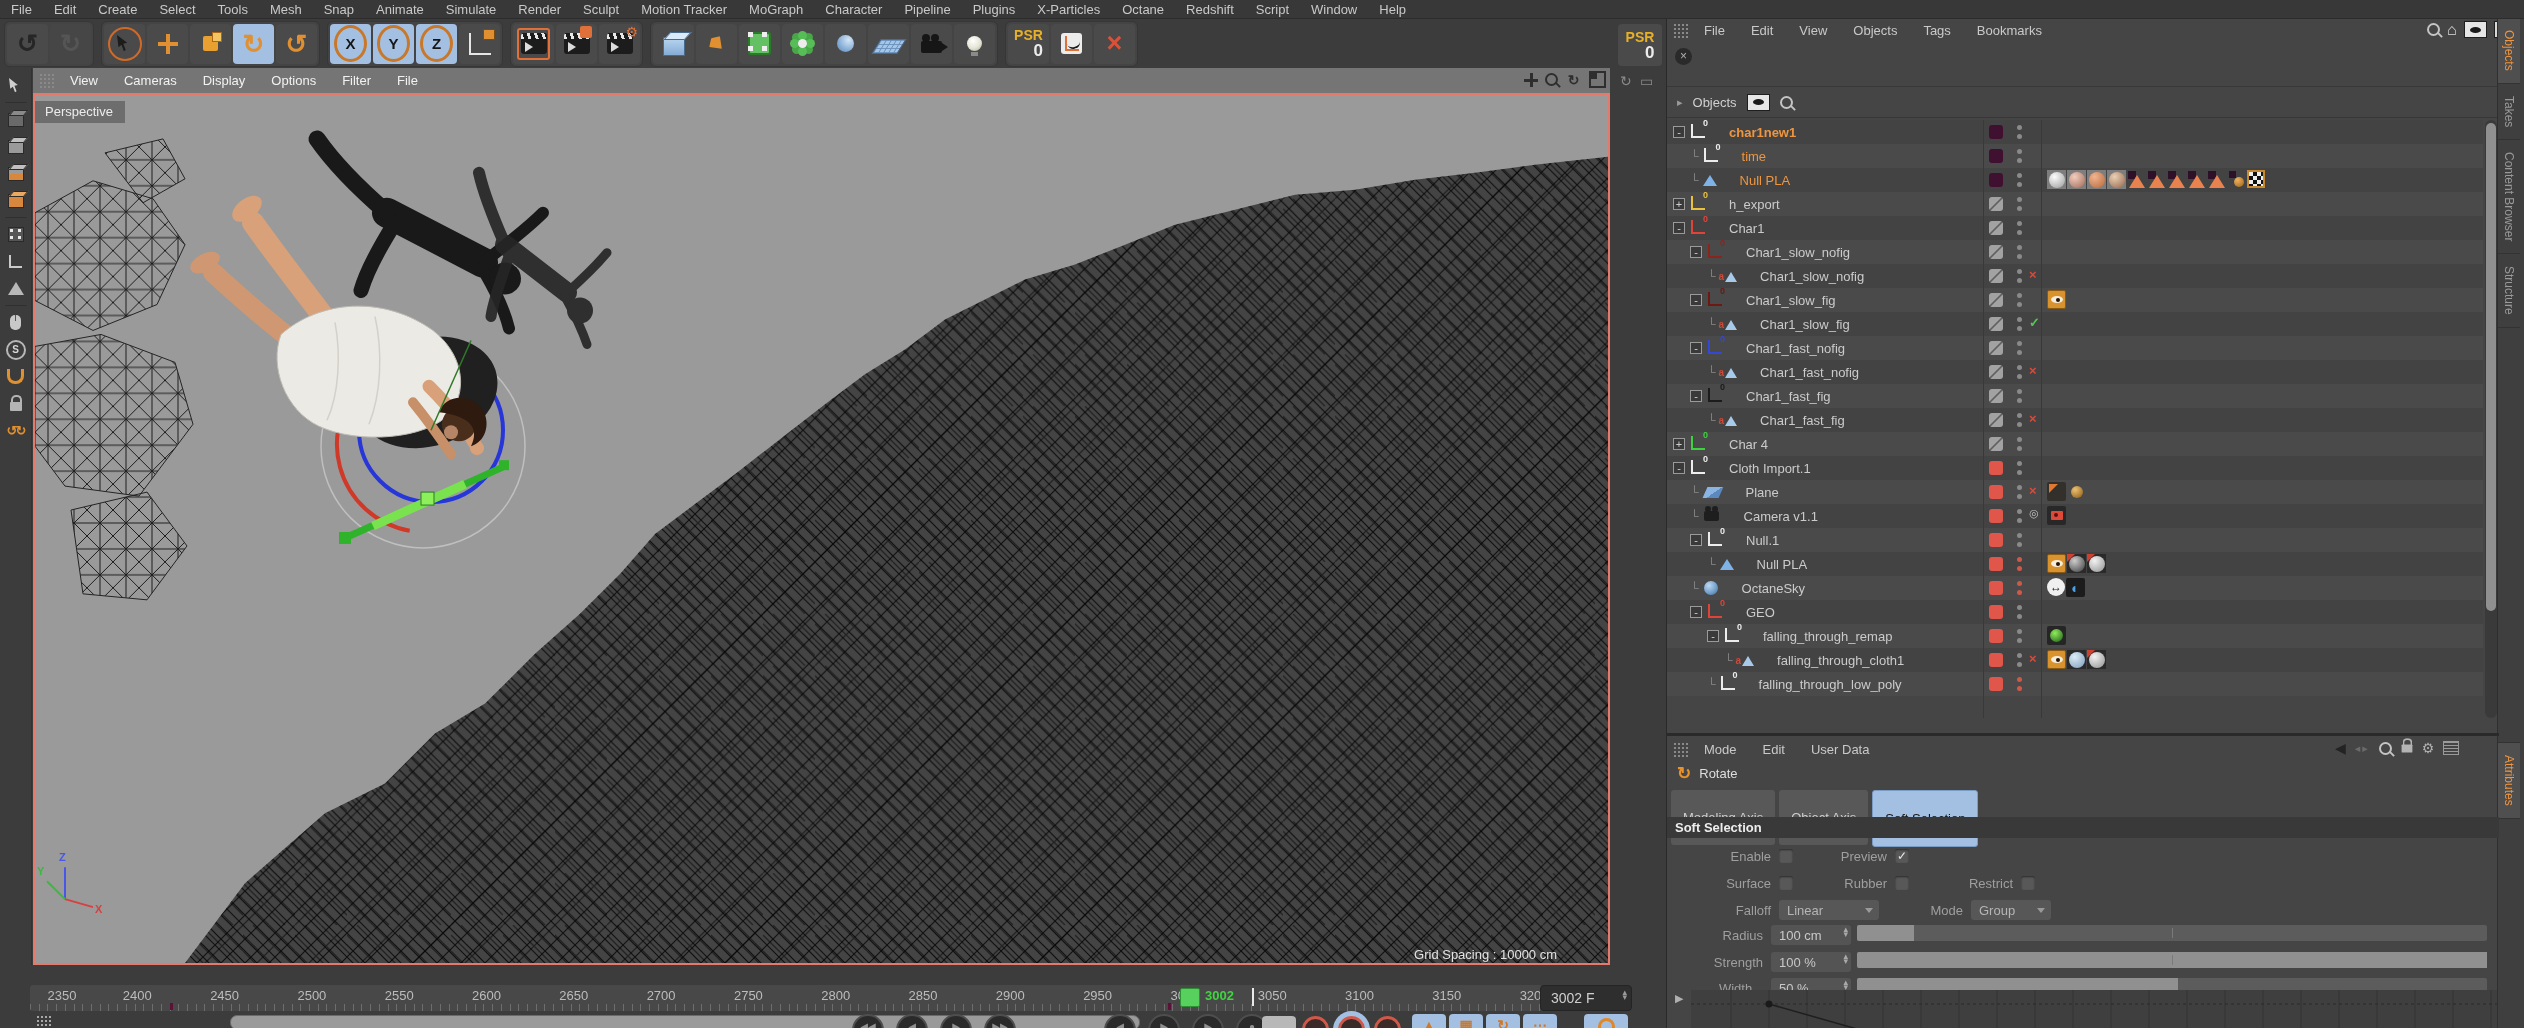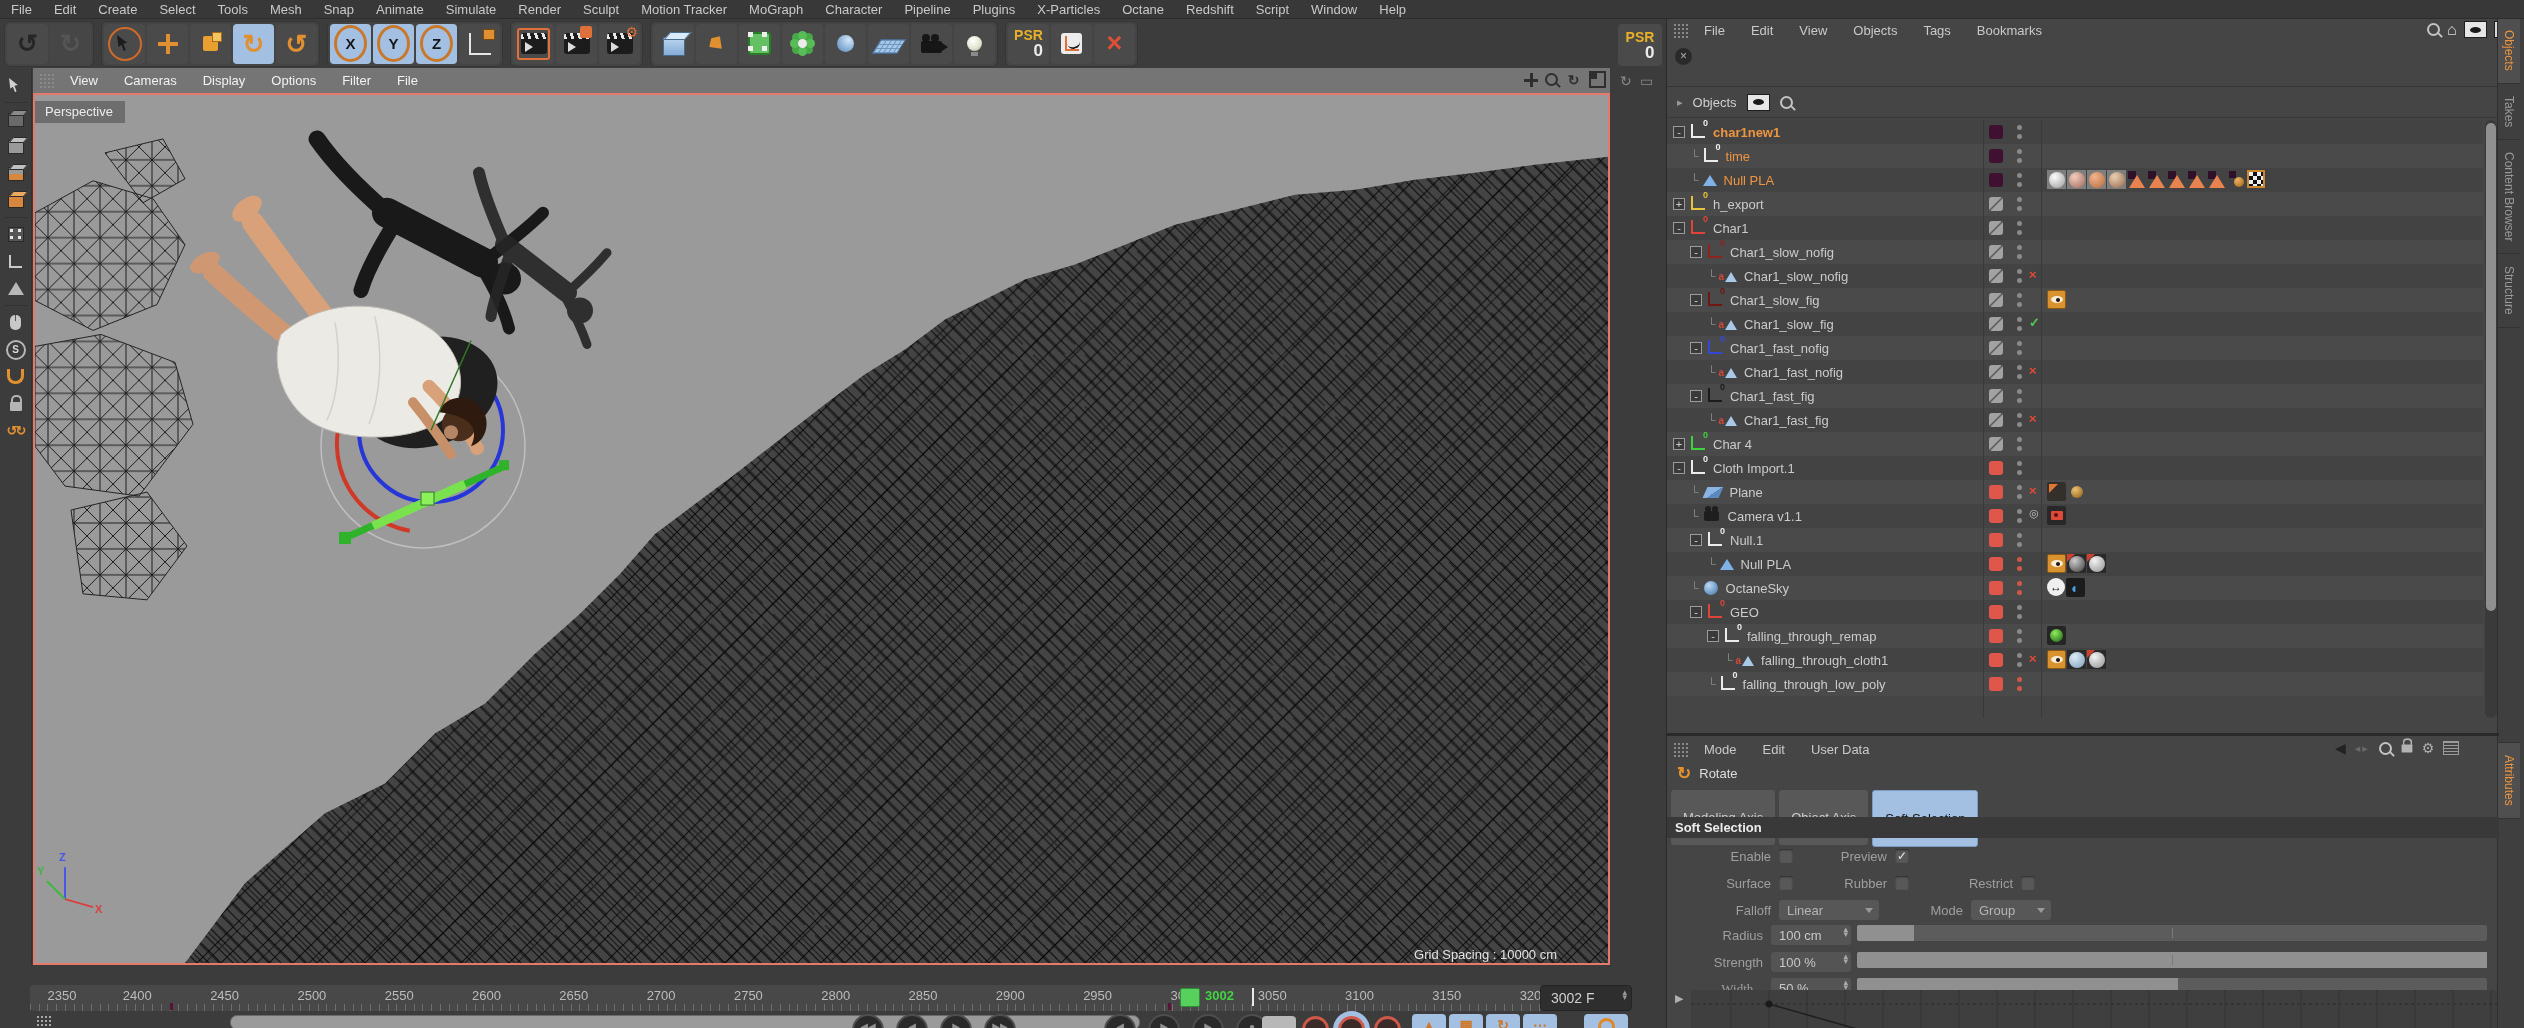--- a/index.html
+++ b/index.html
@@ -137,21 +137,21 @@
   #search-input{flex:1;height:20px;background:#373737;border:1px solid #2c2c2c;border-radius:3px;color:#9a9a9a;font-size:13px;padding:0 8px;margin-right:10px;outline:none;}
   #om-filter{position:absolute;left:0;top:68px;width:832px;height:32px;border-top:1px solid #383838;border-bottom:1px solid #383838;display:flex;align-items:center;gap:10px;padding-left:10px;box-sizing:border-box;color:#d0d0d0;}
   #om-filter .arr{color:#9a9a9a;font-size:11px;}
   
   #tree{position:absolute;left:0;top:102px;width:816px;height:598px;}
   .colsep{position:absolute;top:102px;height:598px;width:1px;background:#393939;}
   .trow{position:relative;height:24px;display:flex;align-items:center;box-sizing:border-box;background:#434343;}
   .trow.alt{background:#4a4a4a;}
   .texp{width:12px;height:12px;border:1px solid #9a9a9a;background:#3a3a3a;color:#d0d0d0;font-size:11px;line-height:10px;text-align:center;margin-right:4px;flex:none;box-sizing:border-box;}
   .tcon{color:#8a8a8a;font-size:12px;margin-right:3px;flex:none;}
-  .tlab{color:#cbcbcb;margin-left:3px;white-space:nowrap;}
+  .tlab{color:#cbcbcb;margin-left:19px;white-space:nowrap;}
   .tlab.org{color:#ee9540;}
   .tlab.bold{font-weight:bold;}
   .i-null{width:12px;height:12px;border-left:2px solid #ececec;border-bottom:2px solid #ececec;position:relative;margin:0 5px 3px 2px;flex:none;}
   .i-null .nz{position:absolute;right:-3px;top:-6px;font-size:9px;font-weight:bold;}
   .i-tri{width:0;height:0;border-left:7px solid transparent;border-right:7px solid transparent;border-bottom:11px solid #7fb2e6;margin:0 4px 0 1px;flex:none;}
   .i-abc{display:flex;align-items:flex-end;margin-right:4px;flex:none;}
   .i-abc .ab{color:#d04838;font-size:10px;font-weight:bold;margin-right:1px;}
   .i-abc .tri2{width:0;height:0;border-left:6px solid transparent;border-right:6px solid transparent;border-bottom:10px solid #a9c9e9;}
   .i-plane{width:16px;height:11px;transform:skewX(-24deg);background:linear-gradient(135deg,#8ab4e4 55%,#5c88c0 55%);margin:0 6px 0 3px;flex:none;}
   .i-cam{width:15px;height:10px;background:#1e1e1e;border-radius:2px;position:relative;margin:0 6px 0 2px;flex:none;}
@@ -958,21 +958,21 @@
         <span class="spin">
           <span>▴</span>
           <span>▾</span>
         </span>
       </span>
     <span class="slider" style="top:934px;">
         <span class="fill" style="width: 100%; display: block;"></span>
         <span class="notch"></span>
       </span>
 
-    <span class="al" style="left:0;width:96px;top:963px;font-family:Liberation Serif, serif;">Width ..</span>
+    <span class="al" style="left:0;width:96px;top:963px;">Width ..</span>
     <span class="spinfld" style="left:104px;top:960px;">
         <span>50 %</span>
         <span class="spin">
           <span>▴</span>
           <span>▾</span>
         </span>
       </span>
     <span class="slider" style="top:960px;">
         <span class="fill" style="width: 51%; display: block;"></span>
       </span>

